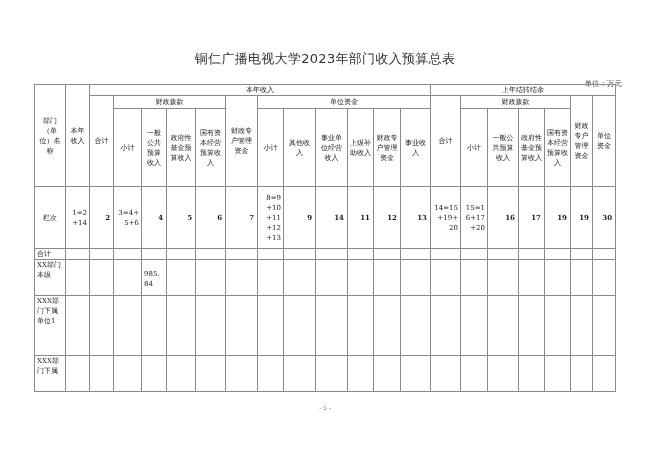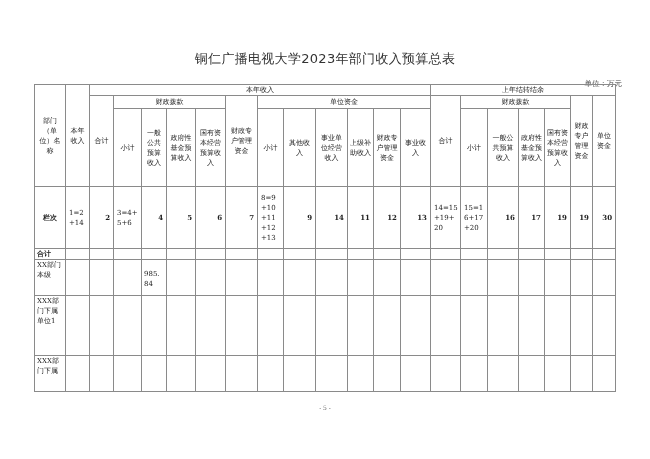--- a/index.html
+++ b/index.html
@@ -7,23 +7,23 @@
          font-family: "DejaVu Serif", serif; color: #222; }
   .title { position: absolute; left: 0; top: 50px; width: 650px; text-align: center;
            font-family: "DejaVu Sans", sans-serif; font-size: 13px; color: #333; letter-spacing: 0.3px; }
   .unit { position: absolute; right: 28px; top: 79px; font-size: 7.5px; color: #444; }
   table.budget { position: absolute; left: 34px; top: 84px; border-collapse: collapse;
                  table-layout: fixed; width: 582px; }
   table.budget td { border: 1px solid #8a8a8a; font-size: 7px; line-height: 10px;
                     padding: 0 2px; vertical-align: middle; text-align: center; color: #222;
                     word-break: break-all; overflow: hidden; }
   .hdr td { font-weight: normal; }
-  .bold { font-weight: bold; }
+  .bold { font-weight: normal; }
   .num td.n { text-align: right; font-weight: bold; padding-right: 3px; }
-  .num td.f { text-align: left; padding-left: 3px; }
+  .num td.f { text-align: right; padding-left: 3px; }
   td.left { text-align: left !important; vertical-align: top !important; }
   .page { position: absolute; left: 0; top: 404px; width: 650px; text-align: center;
           font-size: 6px; color: #666; }
 </style>
 </head>
 <body>
 
 <div class="title">铜仁广播电视大学2023年部门收入预算总表</div>
 <div class="unit">单位：万元</div>
 

